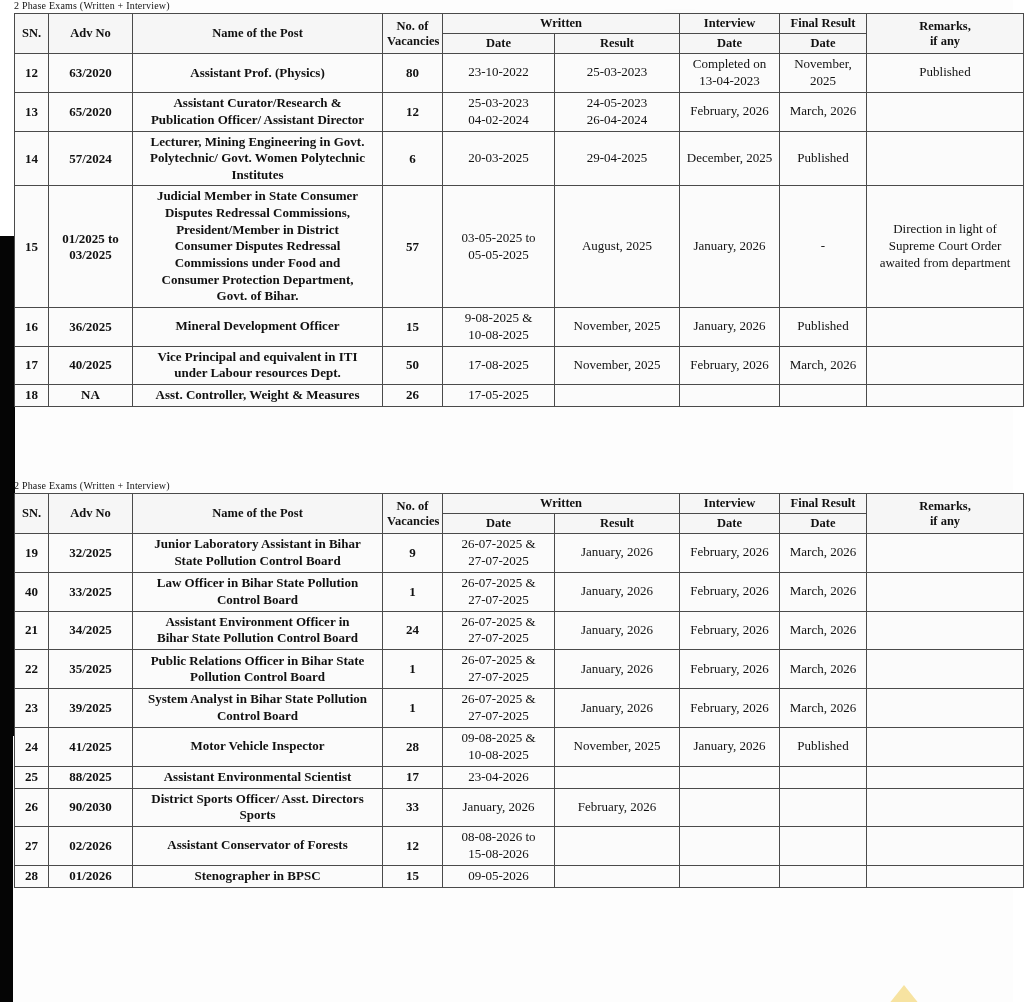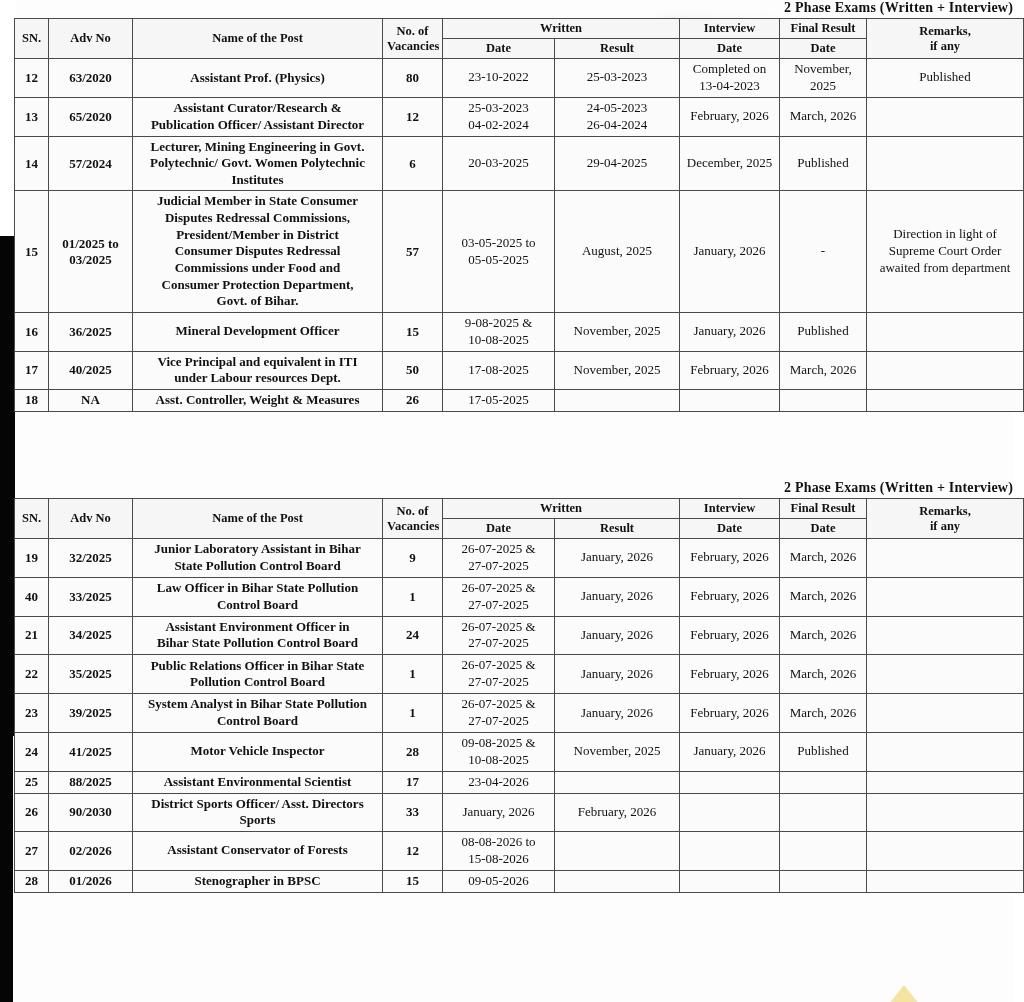--- a/index.html
+++ b/index.html
@@ -64,23 +64,23 @@
   
   .sheet {
     position: absolute;
     left: 14px;
     width: 999px;
   }
   .sheet-1 { top: 0; }
   .sheet-2 { top: 480px; }
 
   .banner {
-    text-align: right;
-    font-weight: bold;
-    font-size: 14px;
+    text-align: left;
+    font-weight: normal;
+    font-size: 10px;
     letter-spacing: .2px;
     padding-bottom: 2px;
     color: #111;
   }
 
   table.grid {
     width: 999px;
     border-collapse: collapse;
     table-layout: fixed;
     background: #f0abfc;

